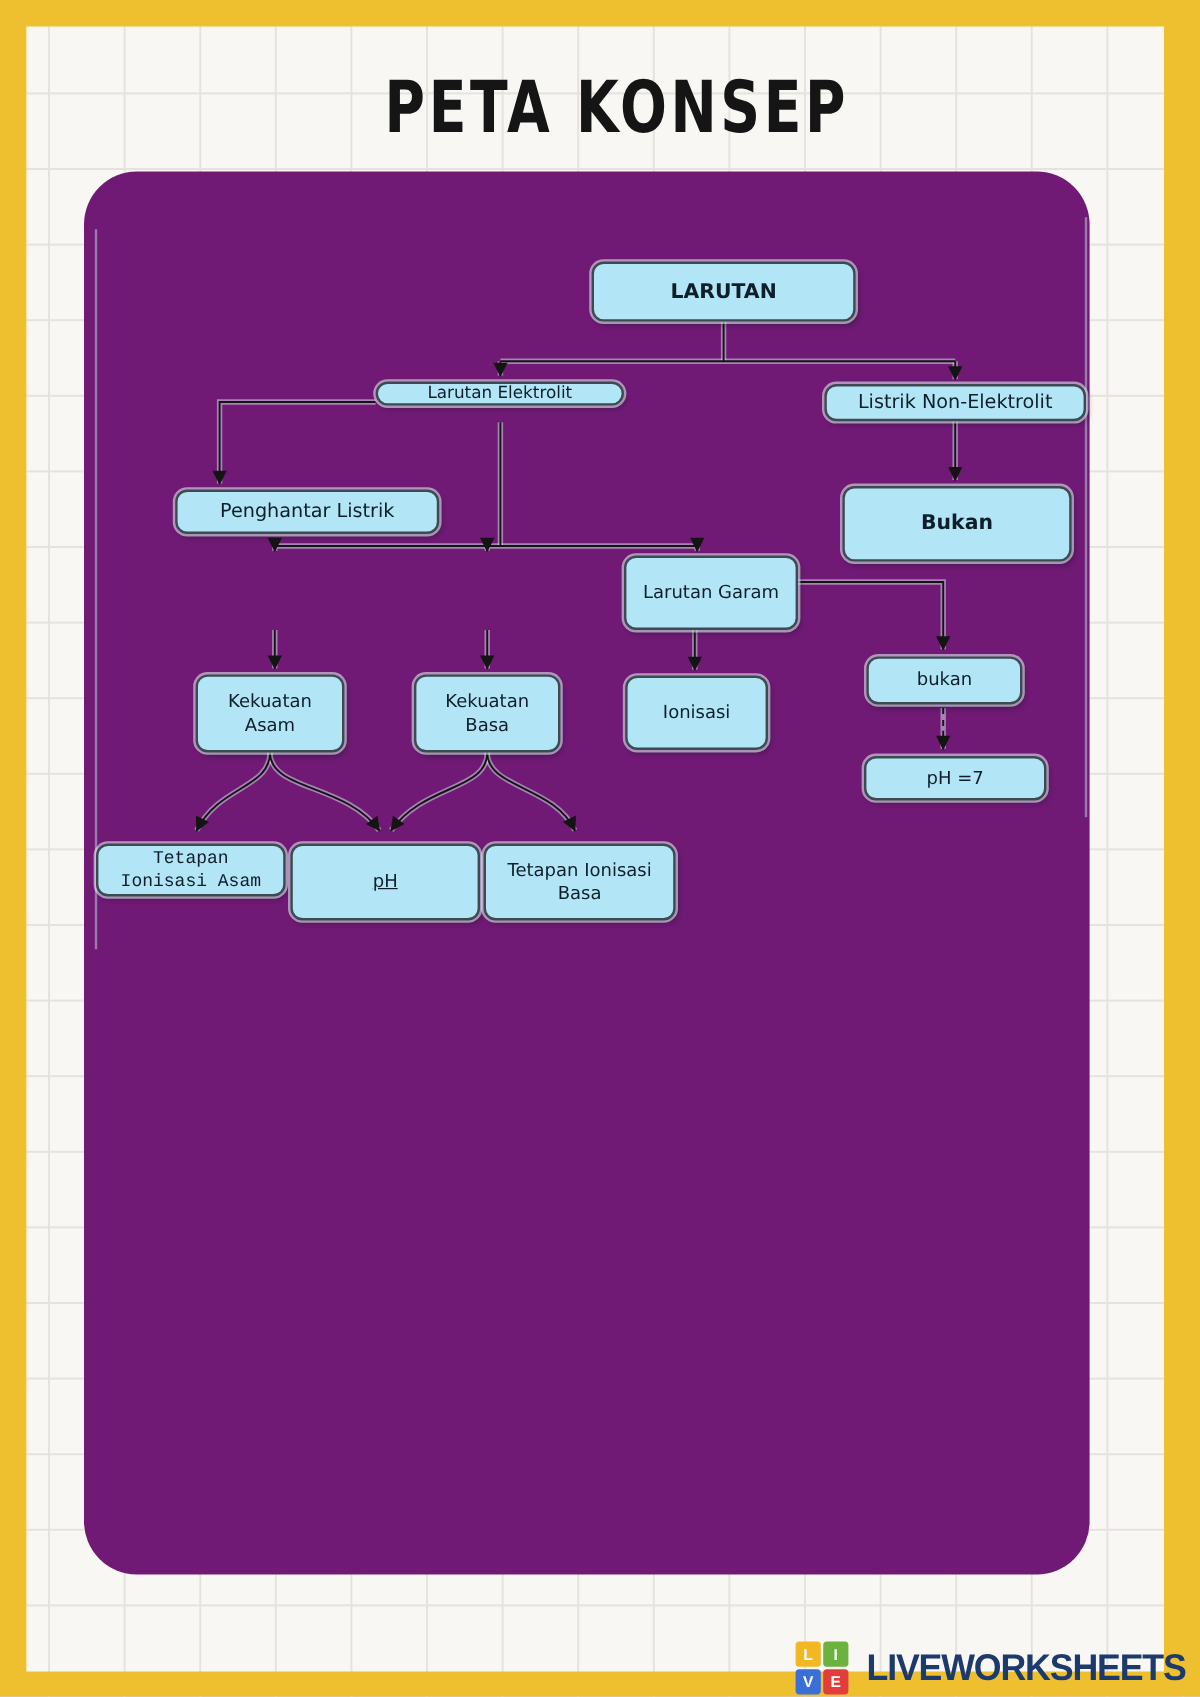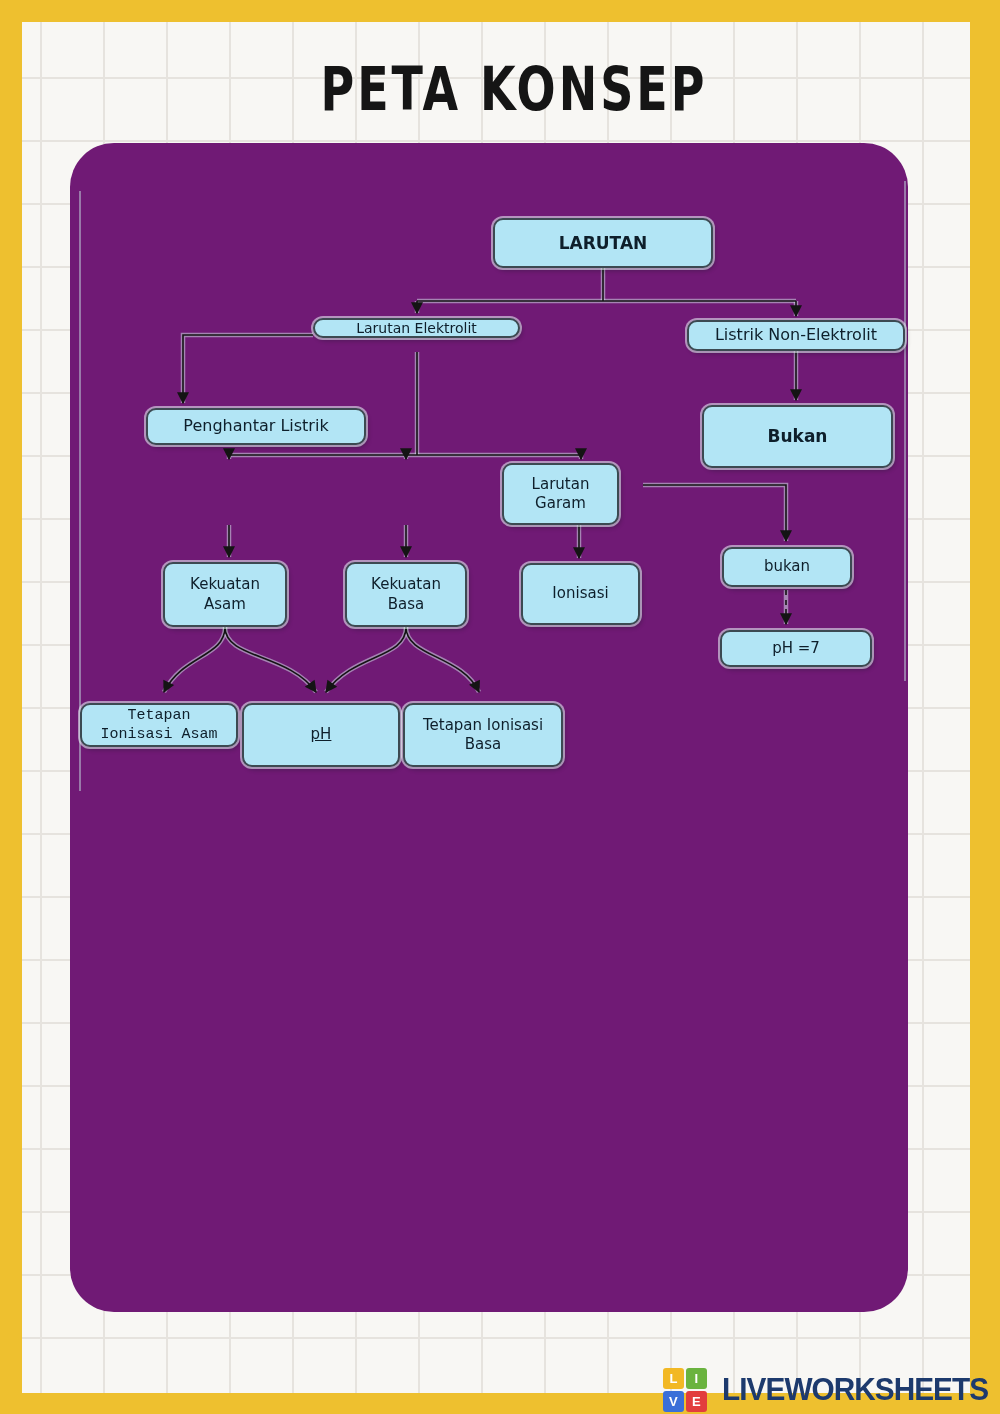--- a/index.html
+++ b/index.html
@@ -64,21 +64,21 @@
     padding:2px 12px;
   }
   .node.bold{font-weight:bold;font-size:17px;}
   #n-larutan{left:423px;top:75px;width:220px;height:50px;}
   #n-elektrolit{left:243px;top:175px;width:207px;height:20px;font-size:14px;}
   #n-nonelektrolit{left:617px;top:177px;width:218px;height:31px;font-size:16px;padding:2px 4px;}
   #n-penghantar{left:48px;top:265px;width:220px;height:37px;font-size:16px;margin-left:28px;}
   #n-bukanbig{left:632px;top:262px;width:191px;height:63px;}
   #n-asam{left:98px;top:320px;width:122px;height:62px;}
   #n-basa{left:275px;top:320px;width:122px;height:62px;}
-  #n-garam{left:432px;top:320px;width:117px;height:62px;}
+  #n-garam{left:450px;top:320px;width:145px;height:62px;}
   #n-kasam{left:93px;top:419px;width:124px;height:65px;}
   #n-kbasa{left:275px;top:419px;width:122px;height:65px;}
   #n-ionisasi{left:451px;top:420px;width:119px;height:62px;}
   #n-bukansmall{left:652px;top:404px;width:130px;height:40px;}
   #n-ph7{left:650px;top:487px;width:152px;height:37px;}
   #n-tetapanasam{left:10px;top:560px;width:158px;height:44px;font-family:Liberation Mono, monospace;}
   #n-ph{left:172px;top:560px;width:158px;height:64px;text-decoration:underline;}
   #n-tetapanbasa{left:333px;top:560px;width:160px;height:64px;}
   .footer{
     position:absolute;right:12px;bottom:2px;

